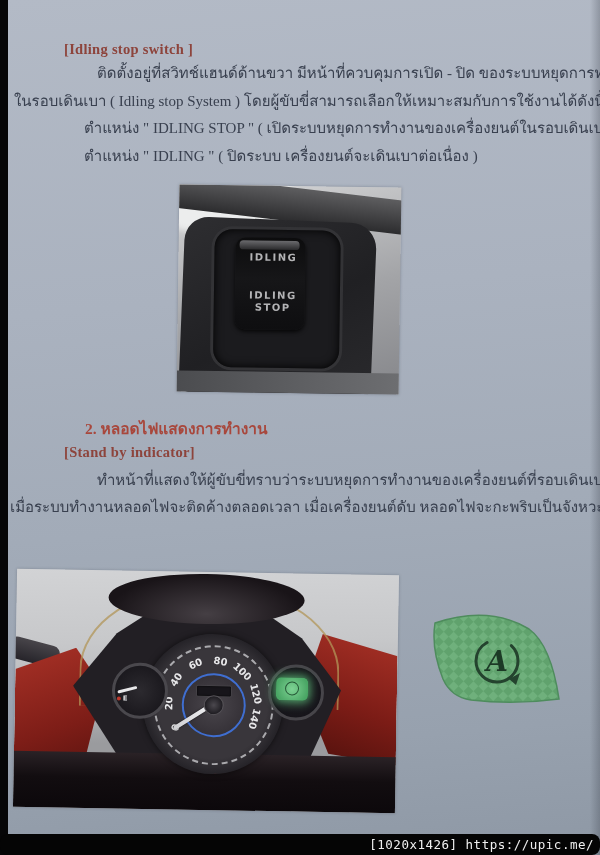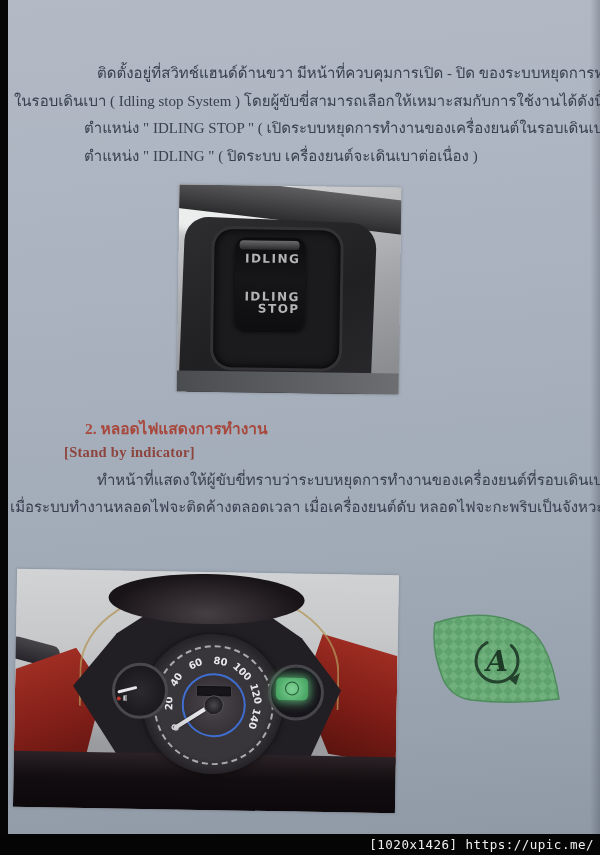--- a/index.html
+++ b/index.html
@@ -34,21 +34,21 @@
     background:linear-gradient(165deg,#dcdcdd 0%,#c2c3c5 22%,#a3a4a7 55%,#85868a 100%);
     box-shadow:0 0 3px rgba(40,45,60,.35);
   }
   .p1-white{position:absolute;left:-6px;top:-6px;width:120px;height:52px;background:#eceded;border-radius:12px;filter:blur(3px);}
   .p1-bar{position:absolute;left:-12px;top:2px;width:260px;height:34px;background:linear-gradient(180deg,#5e5e60,#2c2c2e);transform:rotate(6deg);border-radius:6px;}
   .p1-housing{position:absolute;left:4px;top:34px;width:192px;height:176px;background:linear-gradient(150deg,#2e2e31,#202023 55%,#2a2a2d);border-radius:24px 26px 12px 12px;transform:rotate(1.5deg);}
   .p1-bottom{position:absolute;left:0;top:186px;width:222px;height:21px;background:linear-gradient(90deg,#4b4c4f,#6d6e71);}
   .p1-recess{position:absolute;left:36px;top:44px;width:126px;height:138px;background:#1b1b1e;border-radius:18px;box-shadow:inset 0 0 10px #000,0 0 0 3px #333336;}
   .p1-button{position:absolute;left:57px;top:52px;width:70px;height:92px;background:linear-gradient(180deg,#0c0c0d,#161618 45%,#0e0e10);border-radius:10px;box-shadow:0 2px 4px rgba(0,0,0,.8);}
   .p1-btn-hl{position:absolute;left:61px;top:55px;width:60px;height:9px;background:linear-gradient(180deg,#6a6a6d,#2a2a2c);border-radius:4px;}
-  .sw-label{position:absolute;color:#b4b4b6;font-family:"DejaVu Sans","Liberation Sans",sans-serif;font-weight:bold;font-size:12px;letter-spacing:1.5px;text-align:right;width:70px;left:52px;}
+  .sw-label{position:absolute;color:#b4b4b6;font-family:"DejaVu Sans","Liberation Sans",sans-serif;font-weight:bold;font-size:10px;letter-spacing:1.5px;text-align:center;width:70px;left:60px;}
   .sw-top{top:66px;}
   .sw-b1{top:104px;}
   .sw-b2{top:116px;}
 
   
   .photo2{
     position:absolute;left:15px;top:572px;width:382px;height:238px;overflow:hidden;
     transform:rotate(1deg);
     background:linear-gradient(178deg,#d2d3d5 0%,#c7c8ca 30%,#b3b4b7 55%,#9a9b9e 70%);
     box-shadow:0 0 3px rgba(40,45,60,.3);
@@ -88,30 +88,31 @@
   .fuel-dot{position:absolute;left:102px;top:126px;width:4px;height:4px;border-radius:50%;background:#c03a2e;}
 
   .ind-circle{position:absolute;left:253px;top:91px;width:50px;height:50px;border-radius:50%;background:radial-gradient(circle,#242227,#151319 75%);border:3px solid #47454a;}
   .ind-green{position:absolute;left:261px;top:104px;width:32px;height:23px;border-radius:5px;background:radial-gradient(circle,#7ed394,#4aa665 80%);box-shadow:0 0 10px 2px rgba(98,205,130,.75);}
   .ind-green-a{position:absolute;left:270px;top:108px;width:12px;height:12px;border-radius:50%;border:1.5px solid rgba(20,60,35,.8);}
 
   
   .badge{position:absolute;left:419px;top:607px;width:158px;height:102px;}
 
   
-  .wm-bar{position:absolute;left:0;top:834px;width:600px;height:21px;background:#050505;display:flex;align-items:center;justify-content:flex-end;}
+  .wm-bar{position:absolute;left:0;top:834px;width:600px;height:21px;background:#050505;display:flex;align-items:center;justify-content:flex-end;border-radius:8px;}
   .wm-text{color:#f0f0f0;font-family:"DejaVu Sans Mono","Liberation Mono",monospace;font-size:12.5px;padding-right:6px;letter-spacing:.5px;}
 </style>
 </head>
 <body>
 
 <div class="page">
   <div class="film-edge"></div>
   <div class="right-shade"></div>
 
+  <div class="tline subheading sub1">[Idling  stop  switch ]</div>
   <div class="tline p1l1">ติดตั้งอยู่ที่สวิทช์แฮนด์ด้านขวา   มีหน้าที่ควบคุมการเปิด - ปิด   ของระบบหยุดการทำงานของเครื่องยนต์</div>
   <div class="tline p1l2">ในรอบเดินเบา ( Idling  stop  System )   โดยผู้ขับขี่สามารถเลือกให้เหมาะสมกับการใช้งานได้ดังนี้</div>
   <div class="tline pos1">ตำแหน่ง   " IDLING  STOP "   ( เปิดระบบหยุดการทำงานของเครื่องยนต์ในรอบเดินเบา )</div>
   <div class="tline pos2">ตำแหน่ง   " IDLING "   ( ปิดระบบ   เครื่องยนต์จะเดินเบาต่อเนื่อง )</div>
 
   <div class="photo1">
     <div class="p1-white"></div>
     <div class="p1-bar"></div>
     <div class="p1-housing"></div>
     <div class="p1-bottom"></div>

